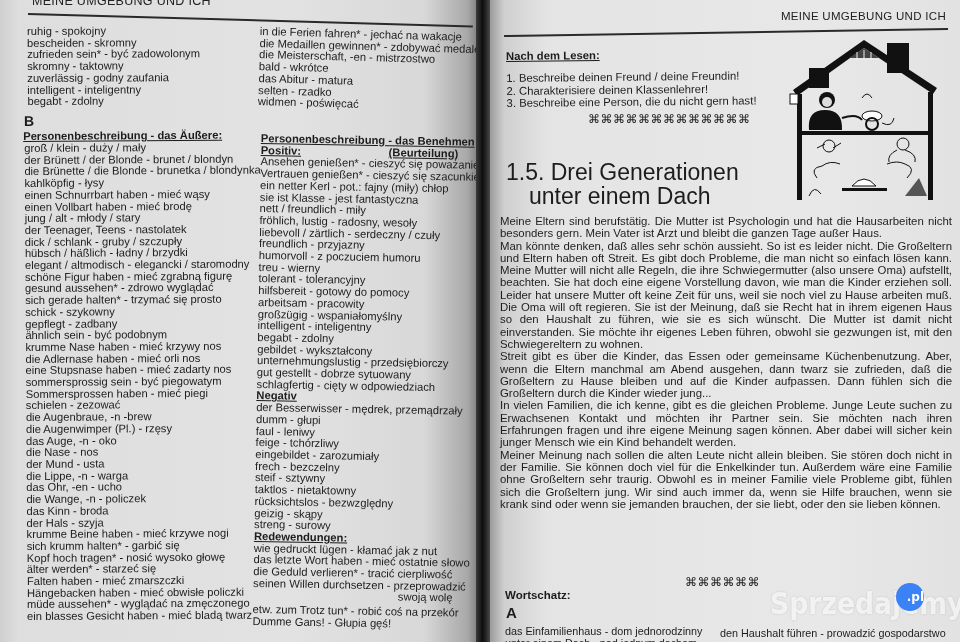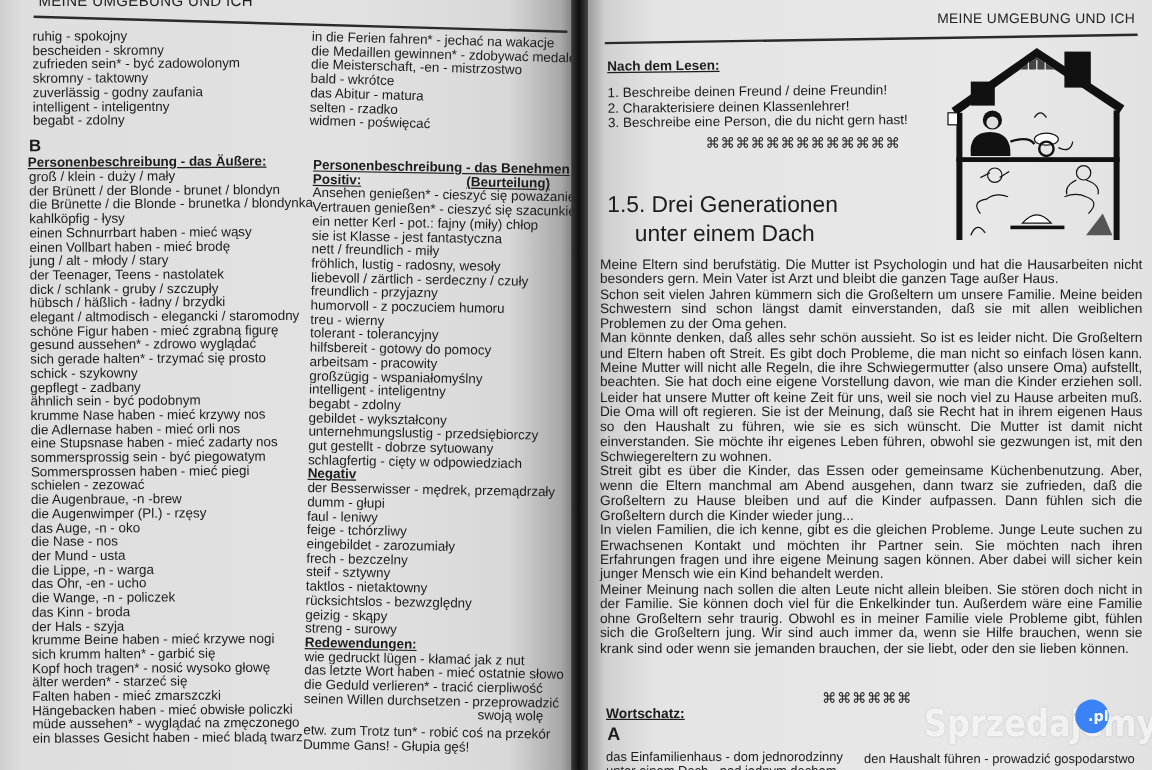--- a/index.html
+++ b/index.html
@@ -55,34 +55,34 @@
     transform: rotate(-0.9deg); transform-origin: right center;
   }
   .after-reading { position: absolute; left: 16px; top: 50px; font-size: 11.3px; transform: rotate(-0.6deg); transform-origin: left top; }
   .after-reading .title { font-weight: bold; text-decoration: underline; display:block; margin-bottom: 10px; }
   .after-reading .item { display:block; line-height: 12.5px; }
   .ornament { position: absolute; font-size: 12px; letter-spacing: 0.5px; color: #222; }
   .orn-1 { left: 98px; top: 112px; }
   .orn-2 { left: 195px; top: 575px; }
 
   .chapter-title {
-    position: absolute; left: 16px; top: 160px; font-size: 19px; line-height: 24px; color: #1c1c1c;
+    position: absolute; left: 16px; top: 160px; font-size: 23px; line-height: 24px; color: #1c1c1c;
   }
   .chapter-title .l2 { display:block; padding-left: 23px; }
 
   .illustration { position: absolute; left: 787px; top: 38px; width: 155px; height: 162px; }
 
   .body-text {
     position: absolute; left: 10px; top: 215px; width: 452px; font-size: 11.4px; line-height: 12.3px;
     text-align: justify; color: #1e1e1e;
   }
   .body-text p { margin: 0; }
   .body-text p.first { text-indent: 38px; }
 
-  .wortschatz { position: absolute; left: 15px; top: 589px; font-weight: bold; font-size: 11.5px; text-decoration: underline; }
+  .wortschatz { position: absolute; left: 15px; top: 589px; font-weight: bold; font-size: 11.5px; }
   .vocab-letter { position: absolute; left: 16px; top: 604px; font-weight: bold; font-size: 15px; }
   .vocab-a1 { position: absolute; left: 15px; top: 625px; font-size: 10.8px; line-height: 12px; white-space: nowrap; }
   .vocab-a2 { position: absolute; left: 230px; top: 627px; font-size: 10.8px; white-space: nowrap; }
 
   
   .watermark {
     position: absolute; left: 770px; top: 585px; font-size: 31px; font-weight: bold; color: rgba(255,255,255,0.78);
     letter-spacing: 0px; font-family: "DejaVu Sans", sans-serif; text-shadow: 0 0 2px rgba(120,120,120,0.35);
     transform: scaleX(0.86); transform-origin: left top;
   }
@@ -239,21 +239,20 @@
 
     <div class="ornament orn-1">⌘⌘⌘⌘⌘⌘⌘⌘⌘⌘⌘⌘⌘</div>
 
     <div class="chapter-title">
       <span>1.5. Drei Generationen</span>
       <span class="l2">unter einem Dach</span>
     </div>
 
     <div class="body-text" id="bodyText">
         <p>Meine Eltern sind berufstätig.  Die Mutter ist Psychologin und hat die Hausarbeiten nicht besonders gern. Mein Vater ist Arzt und bleibt die ganzen Tage außer Haus.</p>
-        <p>Schon seit vielen Jahren kümmern sich die Großeltern um unsere Familie. Meine beiden Schwestern sind schon längst damit einverstanden, daß sie mit allen weiblichen Problemen zu der Oma gehen.</p>
         <p>Man könnte denken, daß alles sehr schön aussieht. So ist es leider nicht. Die Großeltern und Eltern haben oft Streit. Es gibt doch Probleme, die man nicht so einfach  lösen kann. Meine Mutter will nicht alle Regeln, die ihre Schwiegermutter (also unsere Oma) aufstellt, beachten. Sie hat doch eine eigene Vorstellung davon,  wie man die Kinder erziehen soll.  Leider hat unsere Mutter oft keine Zeit für uns, weil sie noch viel zu Hause arbeiten muß. Die Oma will oft regieren. Sie ist der Meinung, daß sie Recht hat in ihrem eigenen Haus  so den Haushalt zu führen, wie sie es sich wünscht. Die Mutter ist damit nicht einverstanden. Sie möchte ihr eigenes Leben führen, obwohl sie gezwungen ist, mit den Schwiegereltern zu wohnen.</p>
         <p>Streit gibt es über die Kinder, das Essen oder gemeinsame Küchenbenutzung. Aber, wenn die Eltern manchmal am Abend ausgehen, dann twarz sie zufrieden, daß die Großeltern zu Hause bleiben und auf die Kinder aufpassen. Dann fühlen sich die Großeltern durch die Kinder wieder jung...</p>
         <p>In vielen Familien, die ich kenne, gibt es die gleichen Probleme. Junge Leute suchen zu Erwachsenen Kontakt und möchten ihr Partner sein. Sie möchten nach ihren Erfahrungen fragen und ihre eigene Meinung sagen können. Aber dabei will sicher kein junger Mensch wie ein Kind behandelt werden.</p>
         <p>Meiner Meinung nach sollen die alten Leute nicht allein bleiben. Sie stören doch nicht in der Familie. Sie können doch viel für die Enkelkinder tun. Außerdem wäre eine Familie ohne Großeltern sehr traurig. Obwohl es in meiner Familie viele Probleme gibt, fühlen sich die Großeltern jung. Wir sind auch immer da, wenn sie Hilfe brauchen, wenn sie krank sind oder wenn sie jemanden brauchen, der sie liebt, oder den sie lieben können.</p>
       </div>
 
     <div class="ornament orn-2">⌘⌘⌘⌘⌘⌘</div>
 
     <div class="wortschatz">Wortschatz:</div>
     <div class="vocab-letter">A</div>

